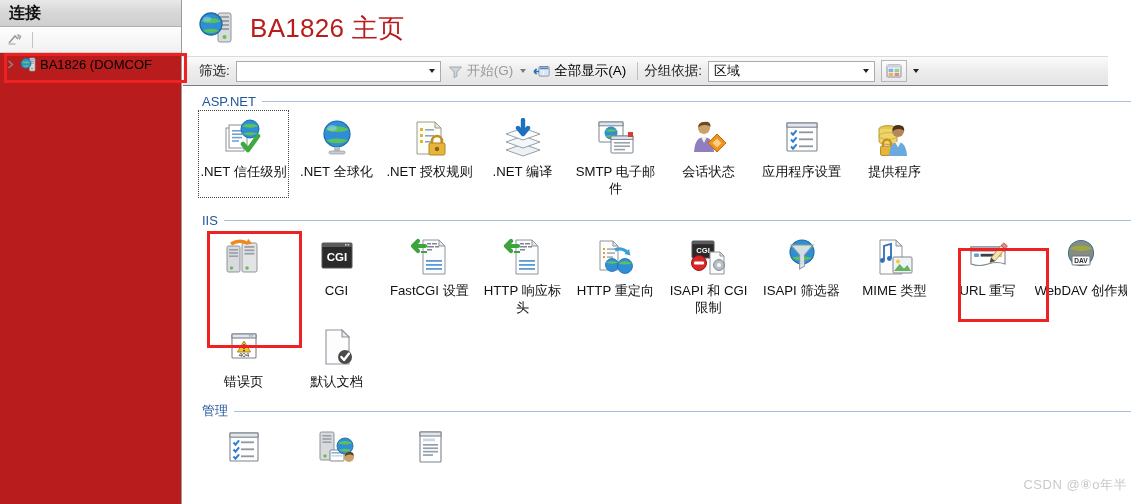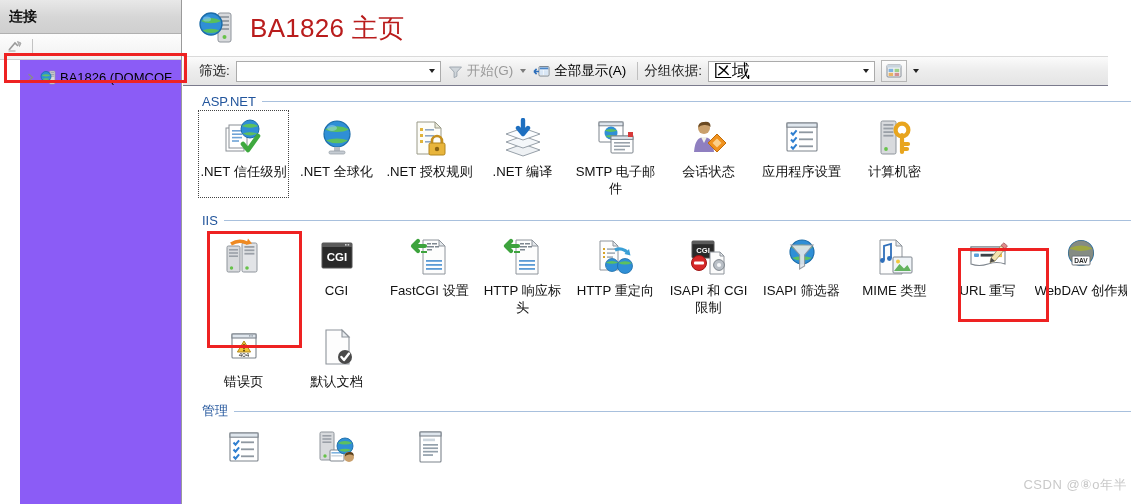--- a/index.html
+++ b/index.html
@@ -17,43 +17,42 @@
   }
 
   
   #connections {
     position: absolute; left: 0; top: 0;
     width: 182px; height: 504px;
     background: #ffffff;
     border-right: 1px solid #9a9a9a;
   }
   .conn-title {
-    height: 34px;
+    height: 27px;
     background: linear-gradient(to bottom, #e8e8e8 0%, #d6d6d6 52%, #cfcfcf 100%);
     border-bottom: 1px solid #b0b0b0;
     display: flex; align-items: center;
     padding-left: 9px;
-    font-size: 14px; font-weight: bold; color: #111;
+    font-size: 16px; font-weight: bold; color: #111;
   }
   .conn-toolbar {
     height: 26px;
     background: linear-gradient(to bottom, #fdfdfd 0%, #f1f1f1 100%);
     border-bottom: 1px solid #cfcfcf;
     display: flex; align-items: center;
     padding-left: 6px; gap: 4px;
   }
   .tb-sep {
     width: 1px; height: 16px; background: #c3c3c3; margin: 0 4px;
   }
   .conn-tree {
     position: relative;
-    padding-top: 6px;
+    padding-top: 0;
     height: calc(100% - 53px);
-    background: #8b5cf6;
-    margin-left: 20px;
+    background: #b91c1c;
   }
   .tree-node {
     display: flex; align-items: center;
     height: 22px;
     padding-left: 4px;
     font-size: 13px; color: #000;
     gap: 3px;
   }
   .tree-expander {
     width: 13px; height: 13px;
@@ -130,21 +129,21 @@
   .caret.gray { border-top-color: #7b7b7b; }
   .fb-item {
     display: flex; align-items: center; gap: 4px;
     padding: 0 7px; height: 24px;
   }
   .fb-item.disabled { color: #9a9a9a; }
   .fb-vsep { width: 1px; height: 18px; background: #bfbfbf; margin: 0 4px; }
   .fb-groupval {
     width: 150px; height: 21px;
     background: #fff; border: 1px solid #ababab; border-right: none;
-    display: flex; align-items: center; padding-left: 5px; font-size: 18px;
+    display: flex; align-items: center; padding-left: 5px; font-size: 13px;
   }
   .fb-viewbtn {
     width: 26px; height: 22px;
     border: 1px solid #b6b6b6;
     background: linear-gradient(to bottom,#fdfdfd,#e9e9e9);
     display: flex; align-items: center; justify-content: center;
     margin-left: 6px;
   }
 
   
@@ -450,36 +449,37 @@
                 <rect x="17" y="11.4" width="14" height="1.8" fill="#8f98a1"></rect>
                 <path d="M9 19.5 l2 2.2 l3.6 -4.4" fill="none" stroke="#2f7fd0" stroke-width="2"></path>
                 <rect x="17" y="18.4" width="14" height="1.8" fill="#8f98a1"></rect>
                 <path d="M9 26.5 l2 2.2 l3.6 -4.4" fill="none" stroke="#2f7fd0" stroke-width="2"></path>
                 <rect x="17" y="25.4" width="14" height="1.8" fill="#8f98a1"></rect>
               </svg>
             </span>
             <span class="cap">应用程序设置</span>
           </div>
 
-
-          <div class="cell clipped">
-            <span class="ic">
-              <svg width="40" height="40" viewBox="0 0 40 40">
-                <rect x="6" y="3" width="15" height="33" rx="1.6" fill="#d8dadd" stroke="#8e949b" stroke-width="1"></rect>
-                <rect x="8.4" y="6" width="10" height="1.8" fill="#9aa0a7"></rect>
-                <rect x="8.4" y="9.6" width="10" height="1.8" fill="#9aa0a7"></rect>
-                <rect x="8.4" y="13.2" width="10" height="1.8" fill="#9aa0a7"></rect>
-                <rect x="8.4" y="16.8" width="10" height="1.8" fill="#9aa0a7"></rect>
-                <circle cx="11" cy="31" r="1.9" fill="#67c24a"></circle>
-                <circle cx="27" cy="12" r="6.4" fill="none" stroke="#e8a51e" stroke-width="4.2"></circle>
-                <path d="M27 17 v17 M27 26 h6 M27 31 h5" fill="none" stroke="#e8a51e" stroke-width="4.2" stroke-linecap="round"></path>
-              </svg>
-            </span>
-            <span class="cap">计算机密</span>
-          </div>
+          <div class="cell">
+            <span class="ic">
+              <svg width="42" height="40" viewBox="0 0 42 40">
+                <ellipse cx="14" cy="11" rx="9" ry="3.4" fill="#e3c64e" stroke="#b1932a" stroke-width=".9"></ellipse>
+                <path d="M5 11 v12 q0 3.4 9 3.4 q9 0 9 -3.4 V11" fill="#efd569" stroke="#b1932a" stroke-width=".9"></path>
+                <ellipse cx="14" cy="18" rx="9" ry="3.4" fill="none" stroke="#c5a734" stroke-width=".8"></ellipse>
+                <path d="M9 29 v-3.4 a4 4 0 0 1 8 0 V29" fill="none" stroke="#c58f1d" stroke-width="2.2"></path>
+                <rect x="6.5" y="28" width="13" height="9.5" rx="1.4" fill="#e8b53c" stroke="#b2851c" stroke-width=".9"></rect>
+                <circle cx="24" cy="13" r="6" fill="#b8855a"></circle>
+                <path d="M24 7 q7 0 6.2 6 q-2.2 -2.4 -6.2 -2 q-3.6 .4 -5.4 2.4 q-.6 -6.4 5.4 -6.4" fill="#4e3517"></path>
+                <path d="M15 38 q1 -14 9 -14 q8 0 9 14 z" fill="#69a9de"></path>
+                <path d="M21 24 l3 5.5 l3 -5.5" fill="#eef4f9"></path>
+              </svg>
+            </span>
+            <span class="cap">提供程序</span>
+          </div>
+
 
         </div>
       </div>
 
       <div class="group" style="margin-top:14px;">
         <div class="group-head">
           <span class="group-name">IIS</span>
           <span class="group-rule"></span>
         </div>
 

